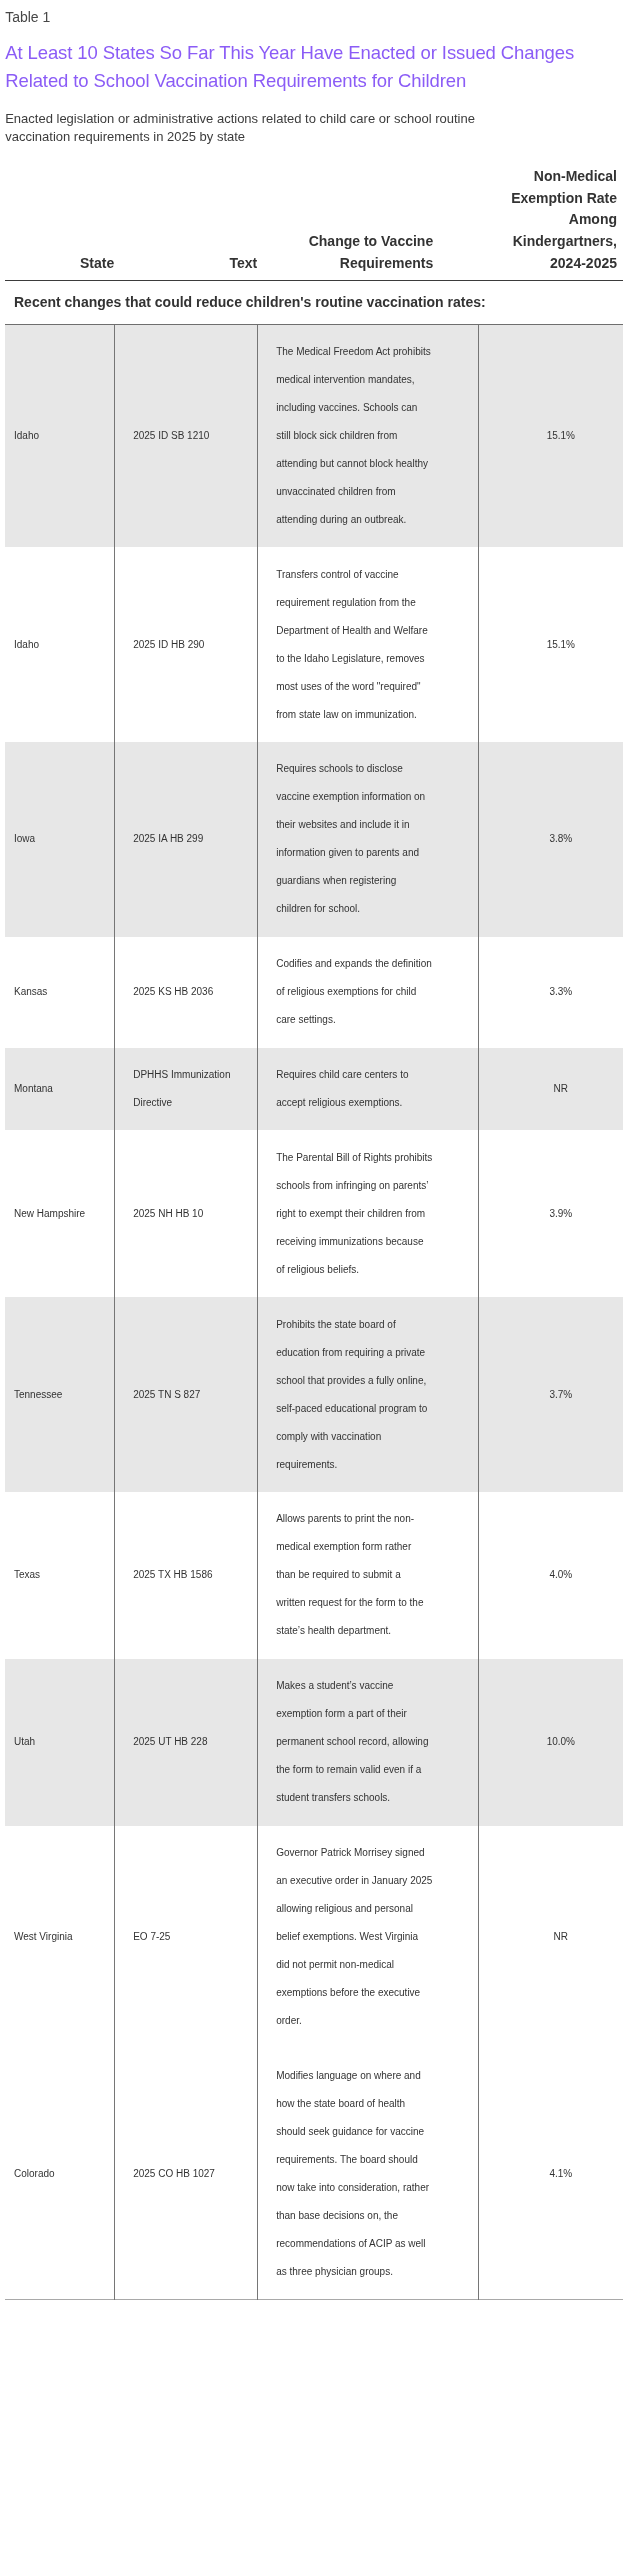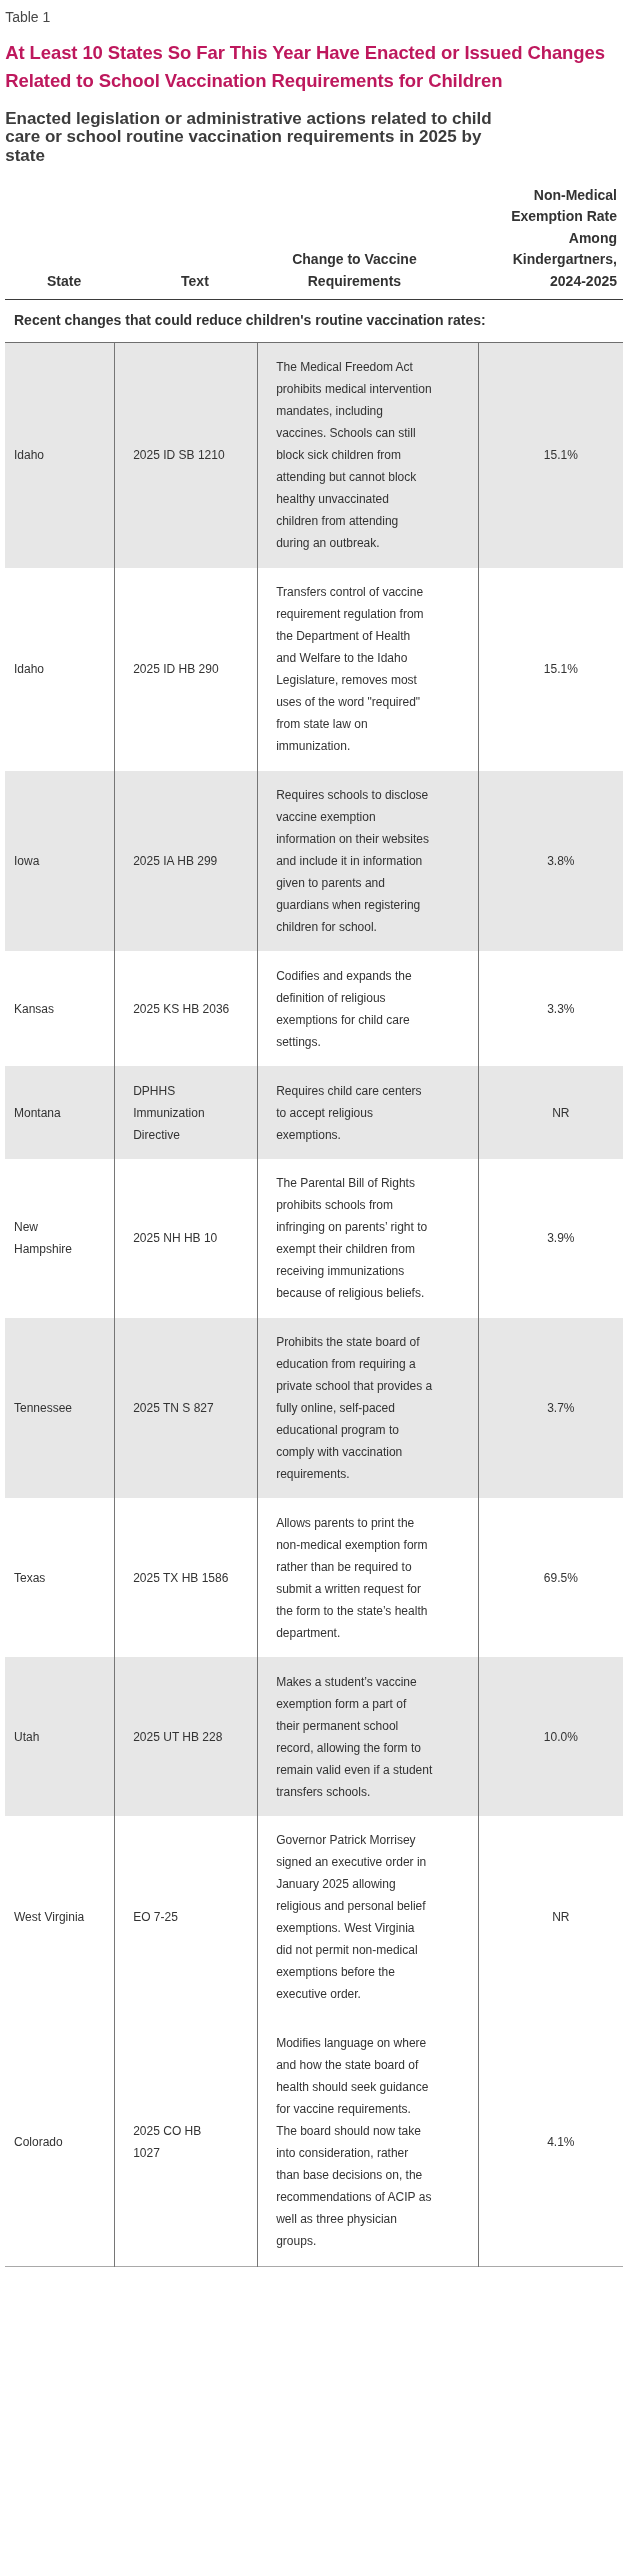--- a/index.html
+++ b/index.html
@@ -7,44 +7,44 @@
     width:629px; min-height:2829px;
     font-family:"Liberation Sans","DejaVu Sans",sans-serif;
     color:#333333;
     box-sizing:border-box;
   }
   .page { padding:8.2px 5.2px 20.6px 5.2px; box-sizing:border-box; }
 
   .table-label { font-size:14px; line-height:12.4px; color:#474747; margin:3.1px 0 15.5px 0; }
 
   .title {
-    font-size:18.5px; line-height:28px; font-weight:700; color:#be185d;
+    font-size:18.5px; line-height:28px; font-weight:400; color:#8b5cf6;
     margin:0 0 14.4px 0; max-width:611px; letter-spacing:-0.1px;
   }
   .subtitle {
-    font-size:17px; line-height:18.5px; font-weight:700; color:#3c3c3c;
+    font-size:13px; line-height:18.5px; font-weight:400; color:#3c3c3c;
     margin:0 0 19.6px 0; max-width:497px;
   }
 
   table.kff-table {
     border-collapse:collapse; width:618px; table-layout:fixed;
     border-bottom:0.5px solid #a9a9a9;
   }
   thead th {
     font-size:14px; line-height:21.6px; font-weight:700; color:#333;
-    vertical-align:bottom; text-align:center;
+    vertical-align:bottom; text-align:right;
     padding:0 0 6.2px 0;
     border-bottom:1.5px solid #3b3b3b;
   }
   th.col-state  { padding-left:8.8px; }
   th.col-text   { padding-left:18.5px; }
   th.col-change { padding-left:18.5px; padding-right:45px; }
   th.col-rate   { text-align:right; padding-right:6.2px; padding-left:26px; }
 
-  tbody td { font-size:12px; line-height:22px; vertical-align:middle; color:#333; }
+  tbody td { font-size:10px; line-height:28px; vertical-align:middle; color:#333; }
   td.cell-state  { padding:13.4px 23px 13.4px 8.8px;margin-top:36px; }
   td.cell-text   { padding:13.4px 26px 13.4px 18.5px; border-left:0.5px solid #767676; }
   td.cell-change { padding:13.4px 45px 13.4px 18.5px; border-left:0.5px solid #767676; }
   td.cell-rate   { padding:13.4px 6.2px 13.4px 26px; border-left:0.5px solid #767676; text-align:center; }
 
   tr.striped { background:#e7e7e7; }
 
   tr.section-row td {
     font-weight:700; font-size:14px; line-height:21.6px;
     padding:10.3px 20.6px 10.3px 8.8px;
@@ -121,21 +121,21 @@
         <tr class="data-row striped">
           <td class="cell-state">Tennessee</td>
           <td class="cell-text">2025 TN S 827</td>
           <td class="cell-change">Prohibits the state board of education from requiring a private school that provides a fully online, self-paced educational program to comply with vaccination requirements.</td>
           <td class="cell-rate">3.7%</td>
         </tr>
         <tr class="data-row">
           <td class="cell-state">Texas</td>
           <td class="cell-text">2025 TX HB 1586</td>
           <td class="cell-change">Allows parents to print the non-medical exemption form rather than be required to submit a written request for the form to the state’s health department.</td>
-          <td class="cell-rate">69.5%</td>
+          <td class="cell-rate">4.0%</td>
         </tr>
         <tr class="data-row striped">
           <td class="cell-state">Utah</td>
           <td class="cell-text">2025 UT HB 228</td>
           <td class="cell-change">Makes a student’s vaccine exemption form a part of their permanent school record, allowing the form to remain valid even if a student transfers schools.</td>
           <td class="cell-rate">10.0%</td>
         </tr>
         <tr class="data-row">
           <td class="cell-state">West Virginia</td>
           <td class="cell-text">EO 7-25</td>

